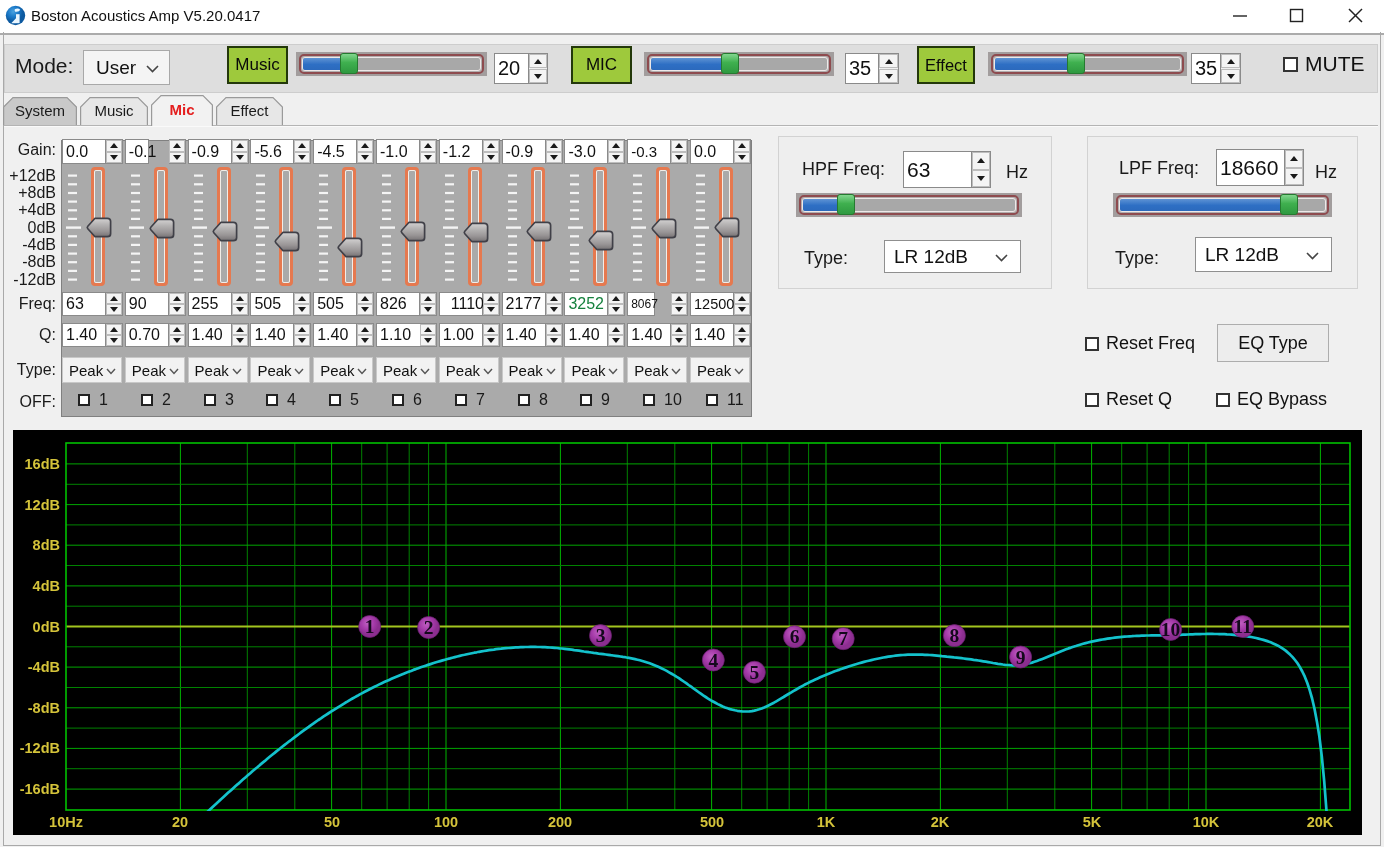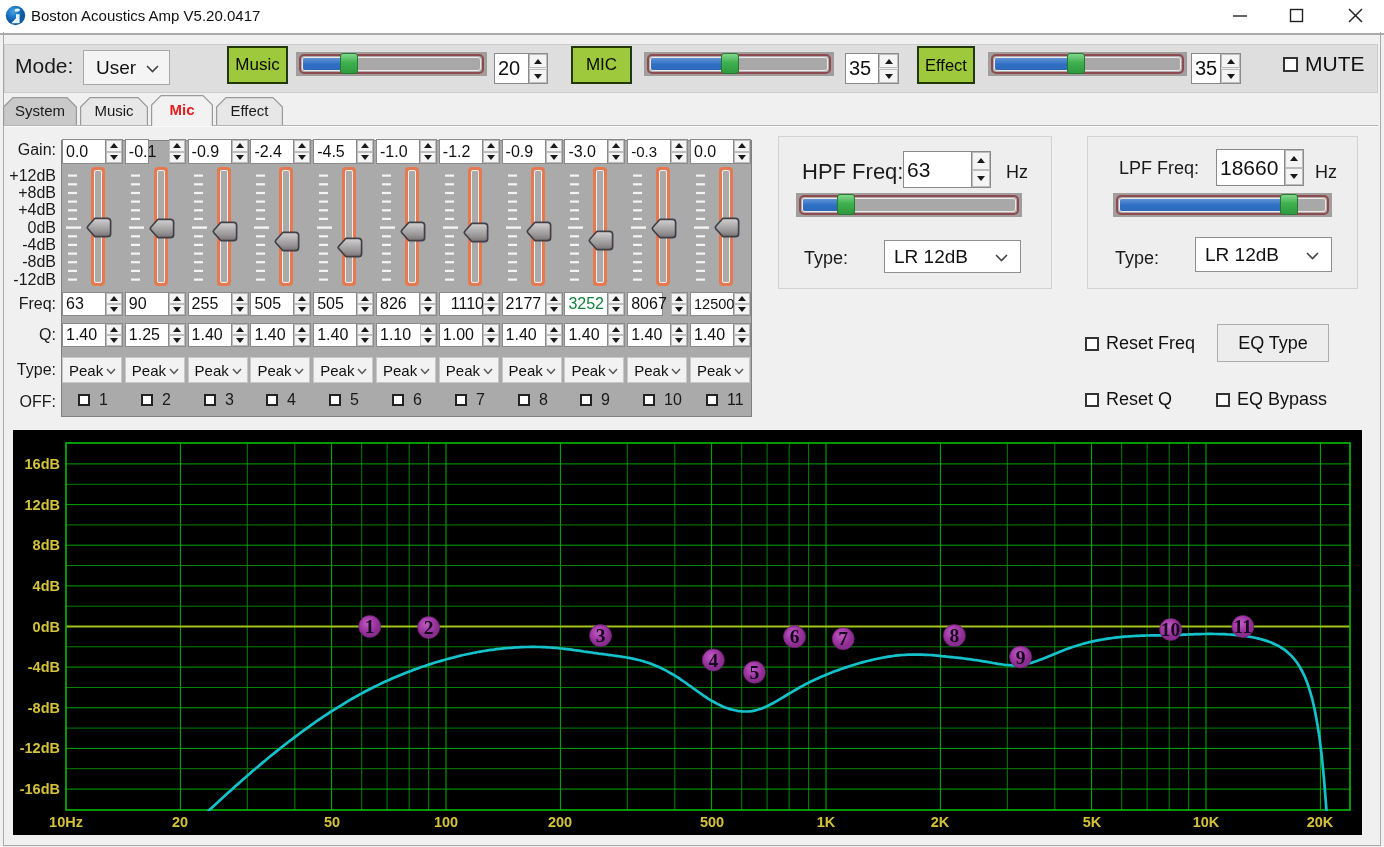--- a/index.html
+++ b/index.html
@@ -256,21 +256,21 @@
       <svg width="8" height="5" viewBox="0 0 8 5">
         <path d="M4 0 L8 5 L0 5 Z" fill="#1a1a1a"></path>
       </svg>
     </div>
     <div class="sbtn" style="height:11px">
       <svg width="8" height="5" viewBox="0 0 8 5">
         <path d="M4 5 L8 0 L0 0 Z" fill="#1a1a1a"></path>
       </svg>
     </div>
   </div>
-<div class="abs" style="left:124.8px;top:323px;width:44px;height:24px;background:#fff;border:1px solid #8a8a8a;font-size:16px;line-height:22px;padding-left:3px;color:#111">1.25</div>
+<div class="abs" style="left:124.8px;top:323px;width:44px;height:24px;background:#fff;border:1px solid #8a8a8a;font-size:16px;line-height:22px;padding-left:3px;color:#111">0.70</div>
 <div class="abs spin" style="left:168.8px;top:323px;width:17px;height:24px">
     <div class="sbtn" style="height:11px">
       <svg width="8" height="5" viewBox="0 0 8 5">
         <path d="M4 0 L8 5 L0 5 Z" fill="#1a1a1a"></path>
       </svg>
     </div>
     <div class="sbtn" style="height:11px">
       <svg width="8" height="5" viewBox="0 0 8 5">
         <path d="M4 5 L8 0 L0 0 Z" fill="#1a1a1a"></path>
       </svg>
@@ -347,21 +347,21 @@
       <svg width="8" height="5" viewBox="0 0 8 5">
         <path d="M4 5 L8 0 L0 0 Z" fill="#1a1a1a"></path>
       </svg>
     </div>
   </div>
 <div class="abs dd" style="left:187.6px;top:357px;width:60px;height:26px;background:#f2f2f2;border:1px solid #c8c8c8;font-size:15px;padding-left:6px">Peak<svg class="abs" style="right:5px;top:10px" width="10" height="7" viewBox="0 0 10 7">
       <path d="M1 1 L5 5.5 L9 1" fill="none" stroke="#555" stroke-width="1.4"></path>
     </svg></div>
 <div class="abs" style="left:204px;top:394px;width:12px;height:12px;background:#fff;border:2px solid #222"></div>
 <div class="abs lbl" style="left:225px;top:400px;transform:translateY(-50%);font-size:16px">3</div>
-<div class="abs" style="left:250.39999999999998px;top:139px;width:44px;height:25px;background:#fff;border:1px solid #8a8a8a;font-size:16px;line-height:23px;padding-left:3px;color:#111">-2.4</div>
+<div class="abs" style="left:250.39999999999998px;top:139px;width:44px;height:25px;background:#fff;border:1px solid #8a8a8a;font-size:16px;line-height:23px;padding-left:3px;color:#111">-5.6</div>
 <div class="abs spin" style="left:294.4px;top:139px;width:17px;height:25px">
     <div class="sbtn" style="height:12px">
       <svg width="8" height="5" viewBox="0 0 8 5">
         <path d="M4 0 L8 5 L0 5 Z" fill="#1a1a1a"></path>
       </svg>
     </div>
     <div class="sbtn" style="height:12px">
       <svg width="8" height="5" viewBox="0 0 8 5">
         <path d="M4 5 L8 0 L0 0 Z" fill="#1a1a1a"></path>
       </svg>
@@ -827,21 +827,21 @@
     <defs>
       <linearGradient id="th9" x1="0" y1="0" x2="0" y2="1">
         <stop offset="0%" stop-color="#d4d2d2"></stop>
         <stop offset="35%" stop-color="#b4b2b2"></stop>
         <stop offset="70%" stop-color="#999596"></stop>
         <stop offset="100%" stop-color="#767274"></stop>
       </linearGradient>
     </defs>
     <path d="M10 1.3 H22.3 Q25.6 1.3 25.6 4.3 V16.7 Q25.6 19.7 22.3 19.7 H10 L2.8 11.7 Q1.7 10.5 2.8 9.3 Z" fill="url(#th9)" stroke="#404048" stroke-width="1.7" stroke-linejoin="round"></path>
   </svg>
-<div class="abs" style="left:627.1999999999999px;top:292px;width:36px;height:24px;background:#fff;border:1px solid #8a8a8a;font-size:16px;line-height:22px;padding-left:3px;color:#111">8067</div>
+<div class="abs" style="left:627.1999999999999px;top:292px;width:28px;height:24px;background:#fff;border:1px solid #8a8a8a;font-size:12px;line-height:22px;padding-left:3px;color:#111">8067</div>
 <div class="abs spin" style="left:671.1999999999999px;top:292px;width:17px;height:24px">
     <div class="sbtn" style="height:11px">
       <svg width="8" height="5" viewBox="0 0 8 5">
         <path d="M4 0 L8 5 L0 5 Z" fill="#1a1a1a"></path>
       </svg>
     </div>
     <div class="sbtn" style="height:11px">
       <svg width="8" height="5" viewBox="0 0 8 5">
         <path d="M4 5 L8 0 L0 0 Z" fill="#1a1a1a"></path>
       </svg>
@@ -933,21 +933,21 @@
       </svg>
     </div>
   </div>
 <div class="abs dd" style="left:690.0px;top:357px;width:60px;height:26px;background:#f2f2f2;border:1px solid #c8c8c8;font-size:15px;padding-left:6px">Peak<svg class="abs" style="right:5px;top:10px" width="10" height="7" viewBox="0 0 10 7">
       <path d="M1 1 L5 5.5 L9 1" fill="none" stroke="#555" stroke-width="1.4"></path>
     </svg></div>
 <div class="abs" style="left:706px;top:394px;width:12px;height:12px;background:#fff;border:2px solid #222"></div>
 <div class="abs lbl" style="left:727px;top:400px;transform:translateY(-50%);font-size:16px">11</div>
 <div class="abs" style="left:778px;top:136px;width:274px;height:153px;border:1px solid #d2d2d2;background:#eeeeee"></div>
 <div class="abs" style="left:1087px;top:136px;width:271px;height:153px;border:1px solid #d2d2d2;background:#eeeeee"></div>
-<div class="abs lbl" style="left:802px;top:159px;font-size:22px">HPF Freq:</div>
+<div class="abs lbl" style="left:802px;top:159px;font-size:18px">HPF Freq:</div>
 <div class="abs" style="left:903px;top:151px;width:69px;height:37px;background:#fff;border:1px solid #8a8a8a;font-size:21px;line-height:35px;padding-left:3px;color:#111">63</div>
 <div class="abs spin" style="left:972px;top:151px;width:19px;height:37px">
     <div class="sbtn" style="height:18px">
       <svg width="8" height="5" viewBox="0 0 8 5">
         <path d="M4 0 L8 5 L0 5 Z" fill="#1a1a1a"></path>
       </svg>
     </div>
     <div class="sbtn" style="height:18px">
       <svg width="8" height="5" viewBox="0 0 8 5">
         <path d="M4 5 L8 0 L0 0 Z" fill="#1a1a1a"></path>

